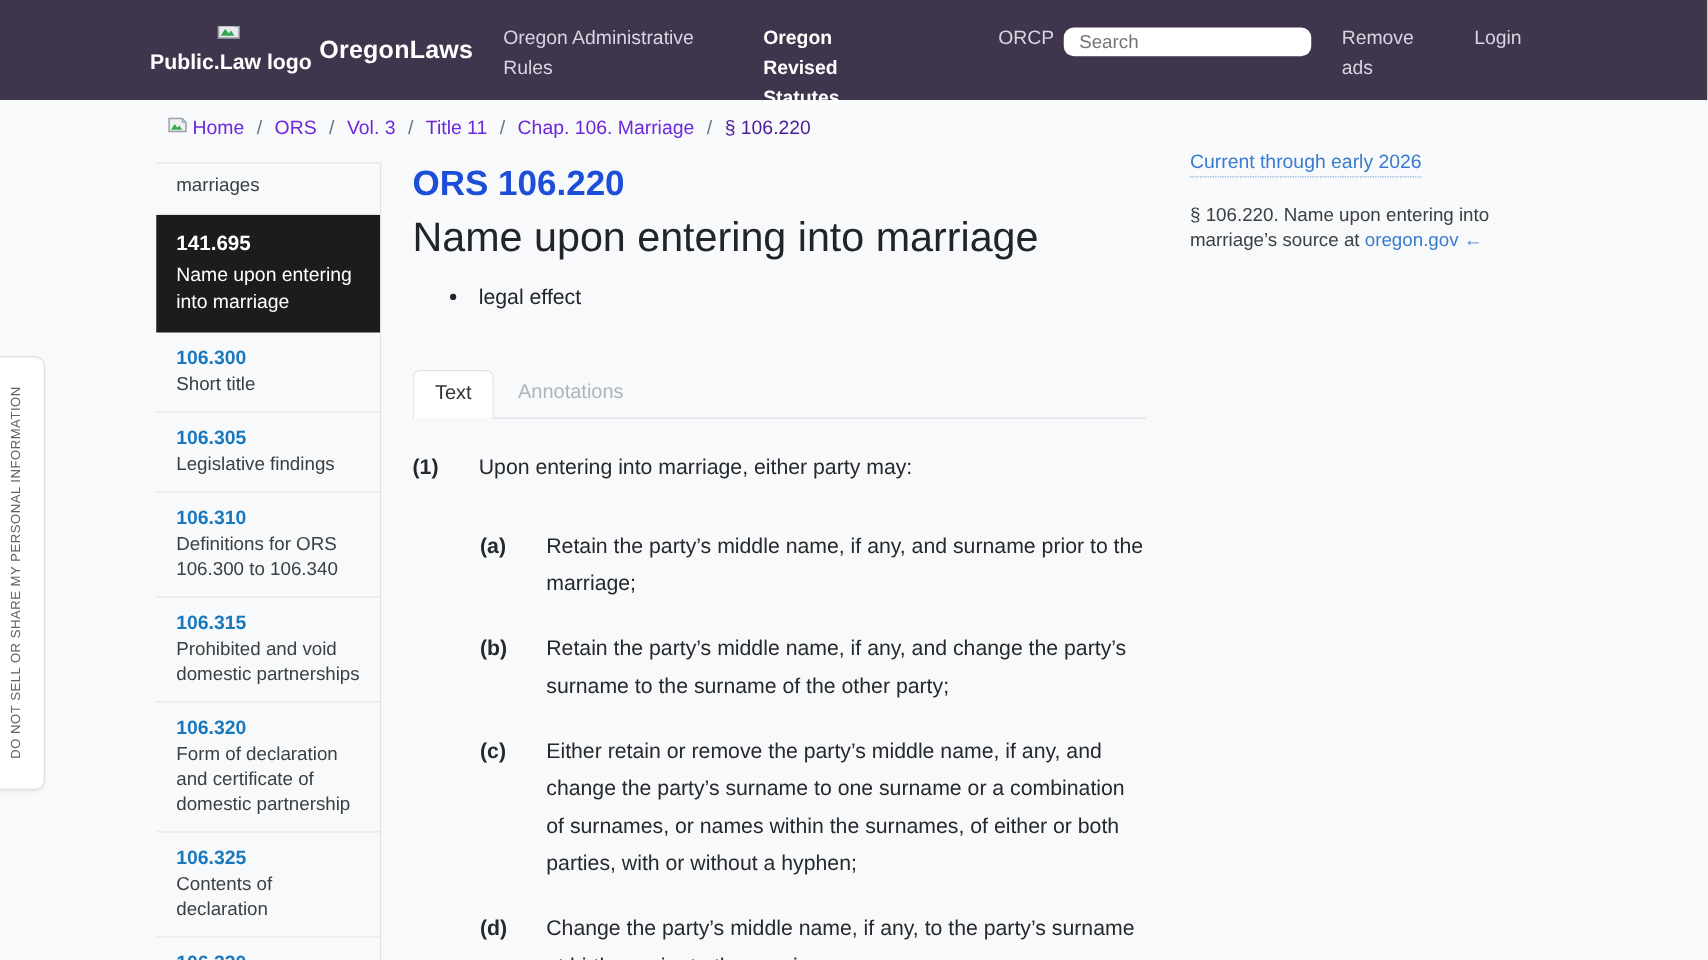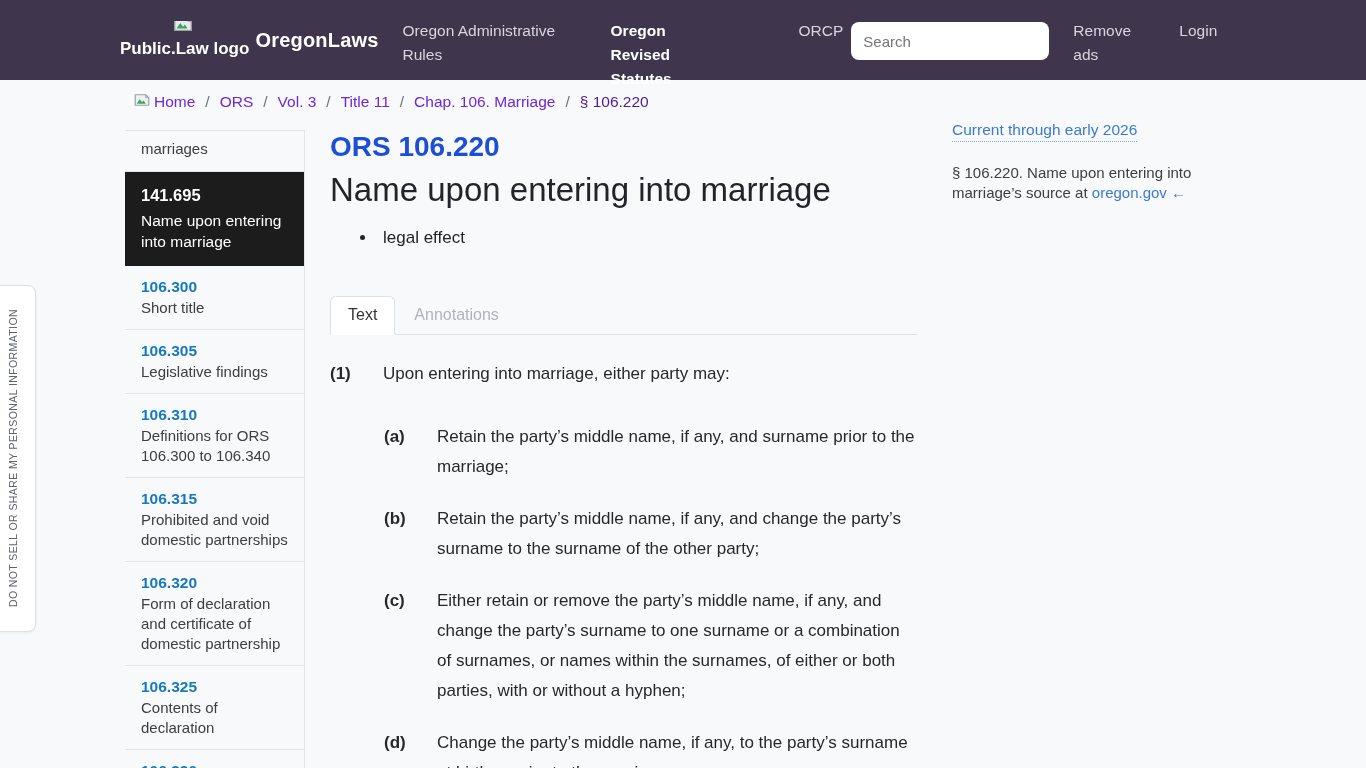--- a/index.html
+++ b/index.html
@@ -22,21 +22,21 @@
   .logo-wrap { display:flex; align-items:center; max-width:168px; overflow:hidden; white-space:nowrap;flex-direction:column; }
   .logo-broken-icon { flex:0 0 auto; margin-right:4px; margin-top:-8px; }
   .logo-alt { color:#fff; font-size:17px; font-weight:600; white-space:nowrap; }
   .brand { color:#fff; font-size:20px; font-weight:700; margin-left:6px; letter-spacing:0.2px; }
   .nav-links { display:flex; align-items:flex-start; padding-top:19px; }
   .nav-link { font-size:15.5px; line-height:24px; color:#d8d4e0; cursor:pointer; text-decoration:none; }
   .nav-link.wrap-160 { width:162px; margin-left:24px; }
   .nav-link.wrap-120 { width:118px; margin-left:46px; color:#fff; font-weight:700; }
   .nav-link.orcp { margin-left:70px; }
   .search-input {
-    margin-left:8px; margin-top:3px; width:198px; height:38px;
+    margin-left:8px; margin-top:3px; width:198px; height:23px;
     border:none; border-radius:8px; background:#fff;
     font-family:"Liberation Sans", sans-serif; font-size:15px; color:#333;
     padding:0 12px; outline:none;
   }
   .search-input::placeholder { color:#757575; }
   .nav-link.wrap-60 { width:62px; margin-left:24px; }
   .nav-link.login { margin-left:44px; }
 
   
   .breadcrumb {
@@ -76,21 +76,21 @@
   .sb-item.selected .sb-num { color:#fff; font-size:16.5px; }
   .sb-item.selected .sb-title { color:#fff; font-size:15.5px; line-height:21px; margin-top:4px; }
 
   
   .main { position:absolute; left:330px; top:130px; width:587px; }
   .ors-number { font-size:28px; font-weight:700; color:#1d4ed8; line-height:34px; }
   .ors-title { font-size:33px; font-weight:300; color:#212529; line-height:40px; margin-top:6px; }
   .tag-list { margin:16px 0 0 47px; }
   .tag-list li { font-size:17px; color:#212529; line-height:24px; padding-left:6px; }
 
-  .tabs { display:flex; margin-top:46px; border-bottom:1px solid #dee2e6; align-items:flex-end; }
+  .tabs { display:flex; margin-top:46px; border-bottom:1px solid #dee2e6; align-items:flex-start; }
   .tab { font-size:16px; padding:9px 17px 10px; cursor:pointer; }
   .tab.active {
     background:#fff; border:1px solid #dee2e6; border-bottom:1px solid #fff;
     border-radius:6px 6px 0 0; margin-bottom:-1px; color:#333;
   }
   .tab.inactive { color:#aeb4ba; margin-left:2px; }
 
   .statute { margin-top:24px; }
   .para { display:flex; margin-bottom:22px; font-size:17px; line-height:30px; color:#26292c; }
   .para .plabel { flex:0 0 53px; font-weight:700; }

